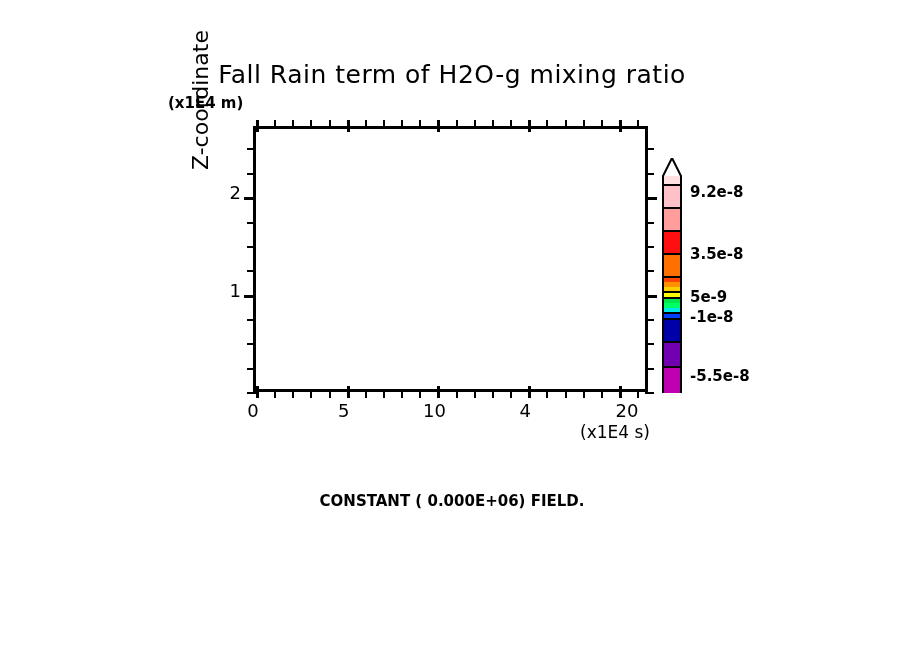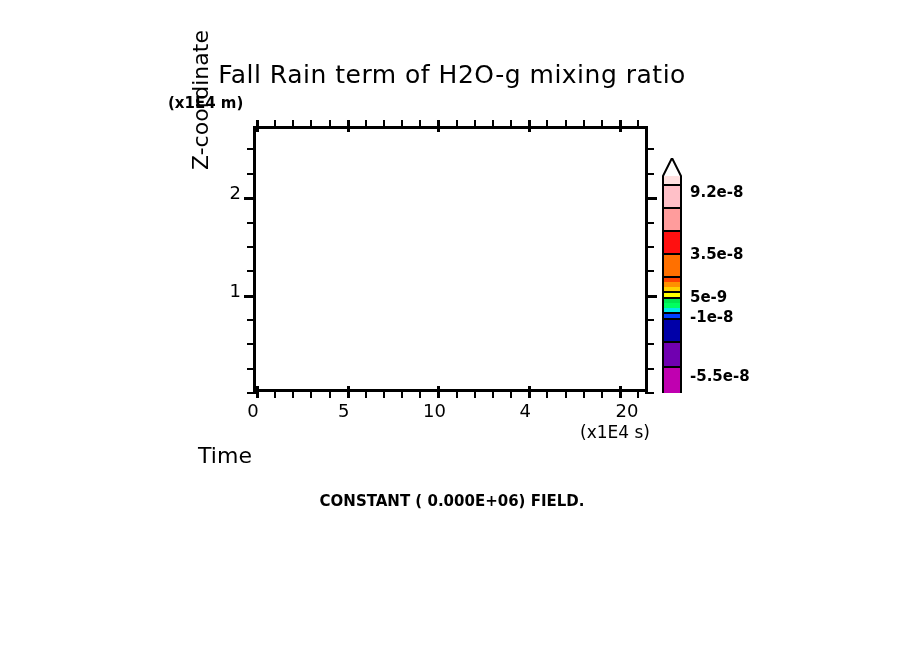--- a/index.html
+++ b/index.html
@@ -226,23 +226,20 @@
       <div class="abs tick-y" style="top: 92.537px;"></div>
       <div class="abs tick-yr" style="top: 92.537px;"></div>
       <div class="abs tick-y major" style="top: 68.1852px;"></div>
       <div class="abs tick-yr" style="top: 68.1852px; width: 12px; right: -12px; height: 3px;"></div>
       <div class="abs tick-y" style="top: 43.8333px;"></div>
       <div class="abs tick-yr" style="top: 43.8333px;"></div>
       <div class="abs tick-y" style="top: 19.4815px;"></div>
       <div class="abs tick-yr" style="top: 19.4815px;"></div>
     </div>
 
-  <div class="abs" id="xaxis-title">
-    <span id="xaxis-title-inner">Time</span>
-  </div>
   <div class="abs" id="yaxis-title">Z-coordinate</div>
   <div class="abs" id="xunit">(x1E4 s)</div>
 
   <svg class="abs" id="cb-arrow" viewBox="0 0 20 20">
     <polygon points="10,0 20,20 0,20" fill="#ffffff" stroke="#000000" stroke-width="2" stroke-linejoin="miter"></polygon>
   </svg>
 
   <div class="abs" id="colorbar">
       <div class="cb-band" style="top: -2px; height: 9px; background: rgb(255, 224, 224);"></div>
       <div class="cb-band" style="top: 7px; height: 23px; background: rgb(255, 192, 200);"></div>

